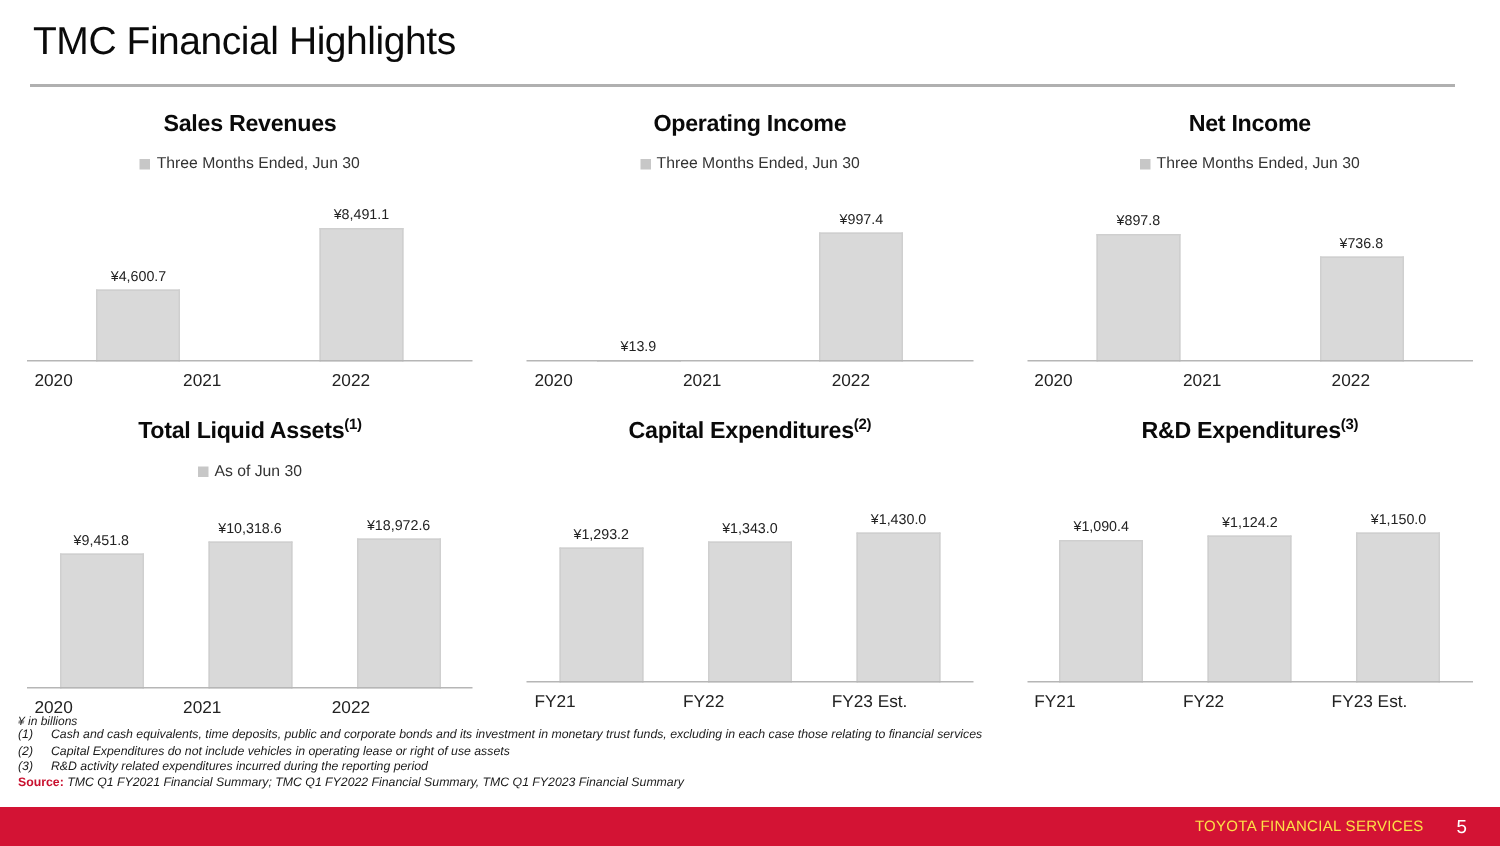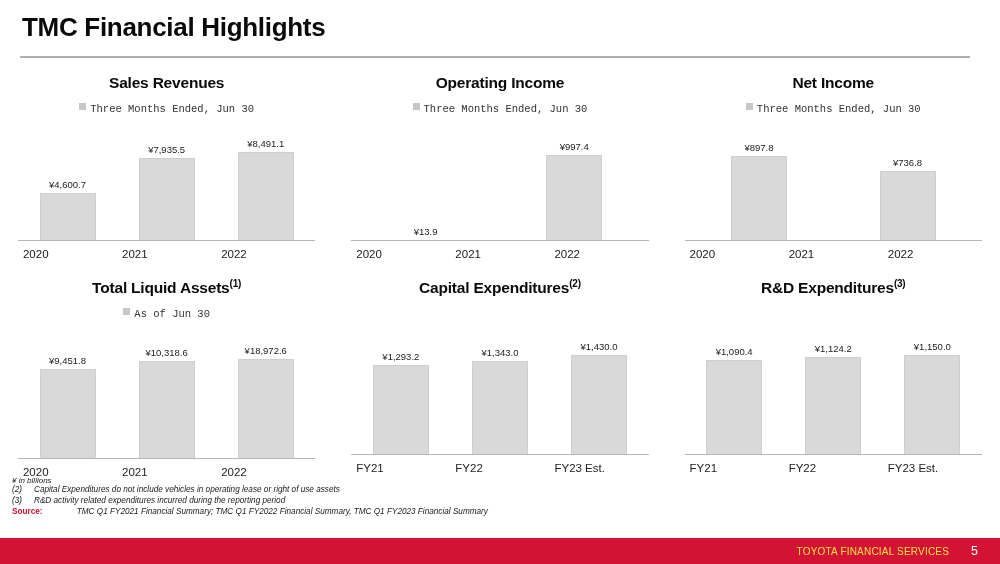--- a/index.html
+++ b/index.html
@@ -13,21 +13,21 @@
     overflow: hidden;
     color: #111111;
   }
 
   
   #slide-title {
     position: absolute;
     left: 22px;
     top: 12px;
     font-size: 26px;
-    font-weight: bold;
+    font-weight: normal;
     letter-spacing: -0.3px;
     color: #0a0a0a;
   }
   #header-divider {
     position: absolute;
     left: 20px;
     top: 56px;
     width: 950px;
     height: 2px;
     background: #b0b0b0;
@@ -54,26 +54,26 @@
     font-size: 15.5px;
     font-weight: bold;
     color: #0a0a0a;
     letter-spacing: -0.2px;
     white-space: nowrap;
   }
   .chart-title sup { font-size: 10px; }
 
   .chart-legend {
     display: flex;
+    align-items: center;
     justify-content: center;
     gap: 4px;
     margin-top: 11px;
     font-size: 10.5px;
     color: #333333;
-    font-family: Liberation Mono, monospace;
   }
   .legend-swatch {
     width: 7px; height: 7px;
     background: #c7c7c7;
     display: inline-block;
   }
 
   
   .plot {
     position: relative;
@@ -154,21 +154,21 @@
   .fn-num {
     display: inline-block;
     width: 22px;
   }
   #source-line { white-space: nowrap; margin-top: 0.5px; }
   #source-line .src-label {
     font-weight: bold;
     font-style: normal;
     color: #c8102e;
   }
-  #source-line .src-text { font-style: italic; margin-left: 32px; }
+  #source-line .src-text { font-style: italic; }
 
   
   #footer-bar {
     position: absolute;
     left: 0; bottom: 0;
     width: 1000px;
     height: 26px;
     background: #d31334;
     display: flex;
     align-items: center;
@@ -200,24 +200,20 @@
           <span class="legend-swatch"></span>
           <span>Three Months Ended, Jun 30</span>
         </div>
         <div class="plot">
           <div class="bars">
             <div class="bar-slot">
               <div class="bar-value">¥4,600.7</div>
               <div class="bar" style="height: 40.8951%;"></div>
             </div>
             <div class="bar-slot">
-              <div class="bar-value">¥7,935.5</div>
-              <div class="bar" style="height: 70.5378%;"></div>
-            </div>
-            <div class="bar-slot">
               <div class="bar-value">¥8,491.1</div>
               <div class="bar" style="height: 75.4764%;"></div>
             </div>
           </div>
           <div class="axis-line"></div>
         </div>
         <div class="cat-labels">
           <div class="cat-label">2020</div>
           <div class="cat-label">2021</div>
           <div class="cat-label">2022</div>
@@ -356,20 +352,23 @@
           <div class="cat-label">FY23 Est.</div>
         </div>
       </div>
   </div>
 </div>
 
 <div id="units-note">¥ in billions</div>
 
 <div id="footnotes">
   <div class="fn-line">
+    <span class="fn-num">(1)</span><span>Cash and cash equivalents, time deposits, public and corporate bonds and its investment in monetary trust funds, excluding in each case those relating to financial services</span>
+  </div>
+  <div class="fn-line">
     <span class="fn-num">(2)</span><span>Capital Expenditures do not include vehicles in operating lease or right of use assets</span>
   </div>
   <div class="fn-line">
     <span class="fn-num">(3)</span><span>R&amp;D activity related expenditures incurred during the reporting period</span>
   </div>
   <div id="source-line">
     <span class="src-label">Source:</span>
     <span class="src-text">TMC Q1 FY2021 Financial Summary; TMC Q1 FY2022 Financial Summary, TMC Q1 FY2023 Financial Summary</span>
   </div>
 </div>

